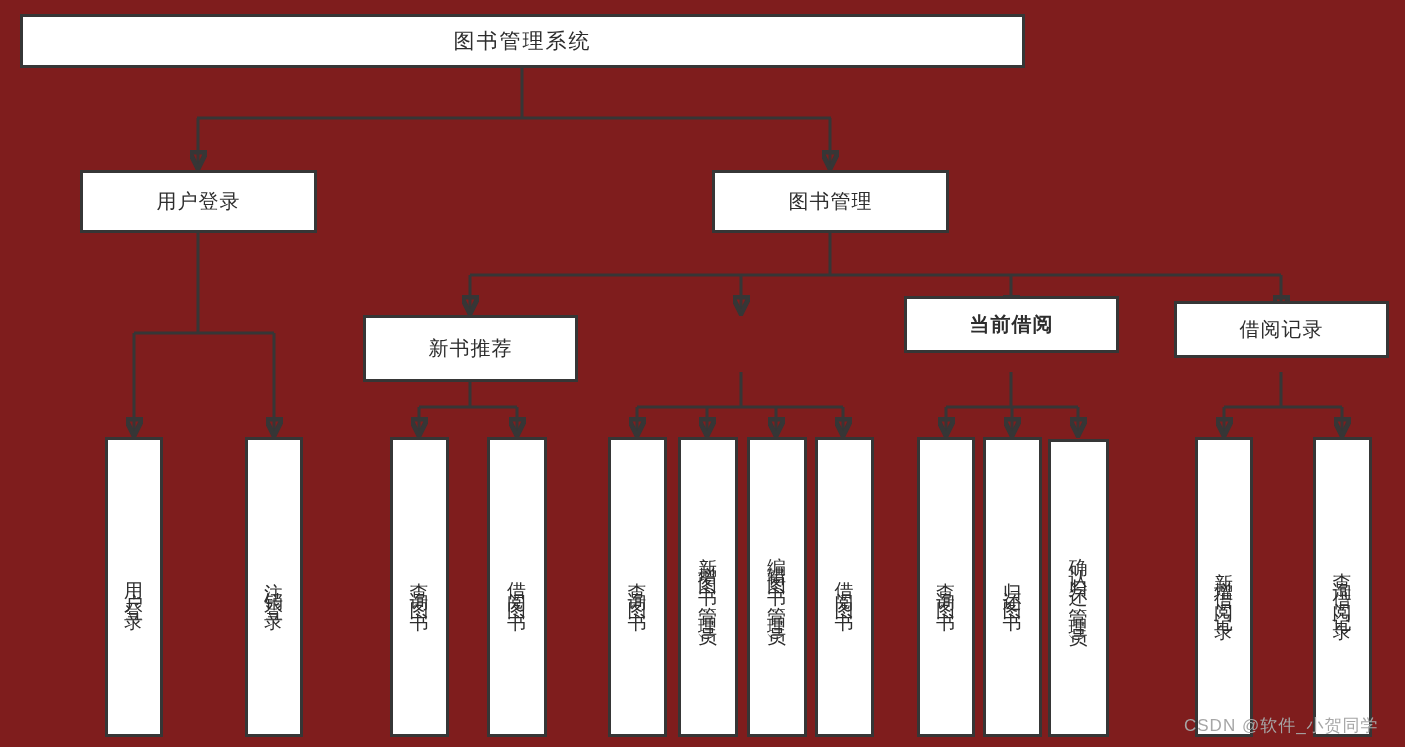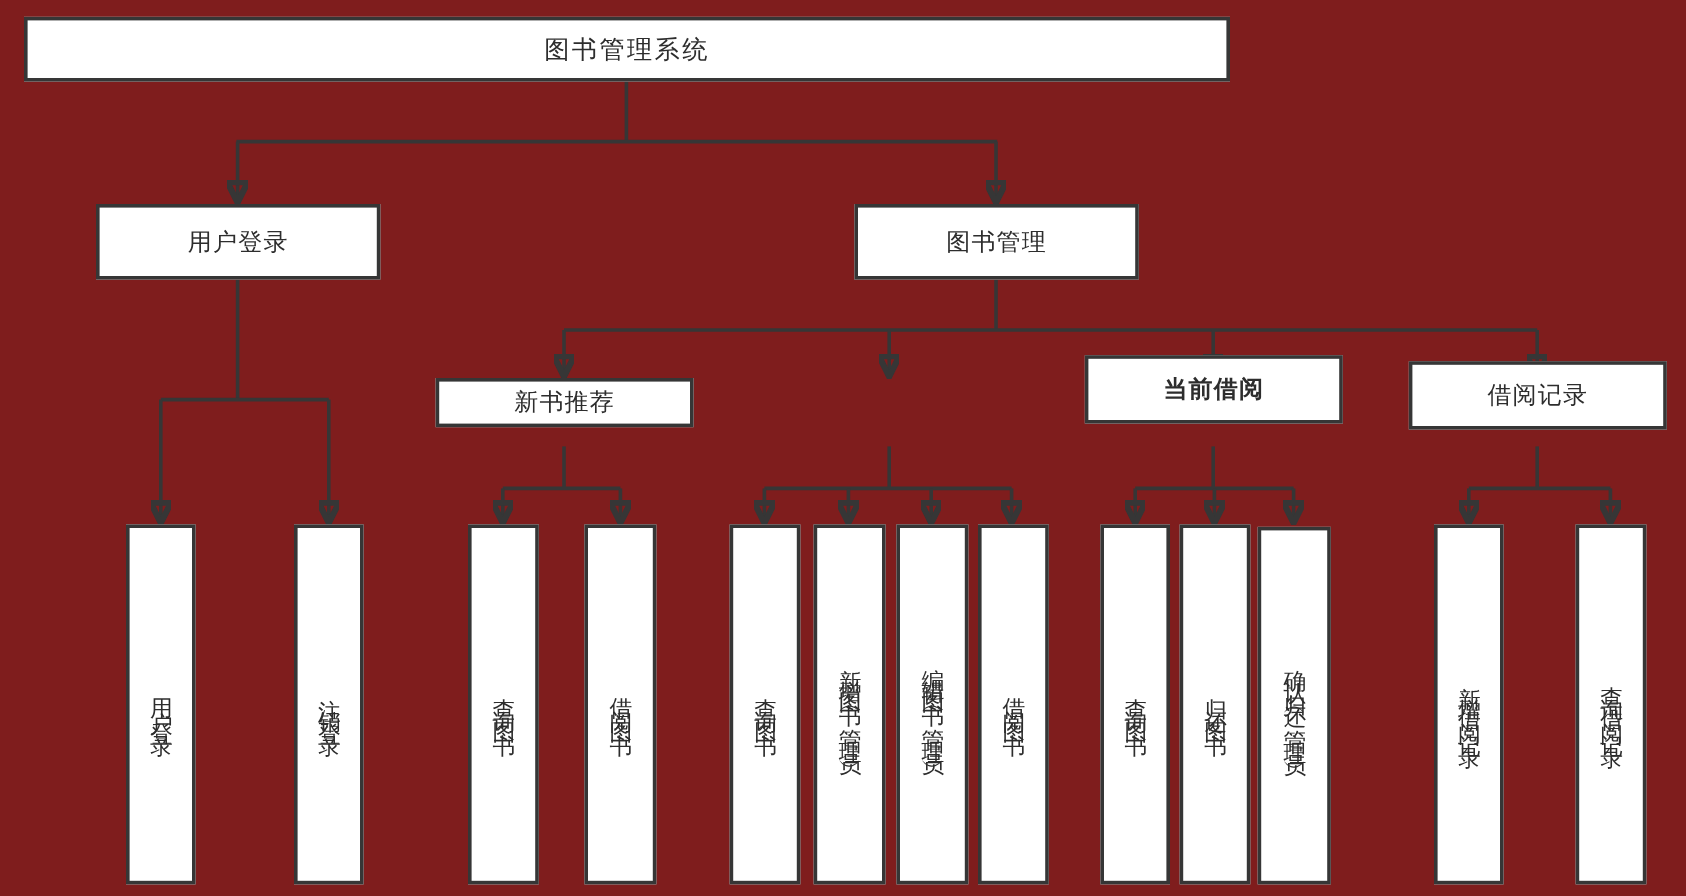--- a/index.html
+++ b/index.html
@@ -114,21 +114,21 @@
     <span>图书管理系统</span>
   </div>
 
   <div class="node node-branch" style="left:80px; top:170px; width:237px; height:63px;">
     <span>用户登录</span>
   </div>
   <div class="node node-branch" style="left:712px; top:170px; width:237px; height:63px;">
     <span>图书管理</span>
   </div>
 
-  <div class="node node-group" style="left:363px; top:315px; width:215px; height:41px;">
+  <div class="node node-group" style="left:363px; top:315px; width:215px; height:67px;">
     <span>新书推荐</span>
   </div>
   <div class="node node-group" style="left:904px; top:296px; width:215px; height:57px;font-weight:bold;">
     <span>当前借阅</span>
   </div>
   <div class="node node-group" style="left:1174px; top:301px; width:215px; height:57px;">
     <span>借阅记录</span>
   </div>
 
   <div class="node node-leaf" style="left:105px; top:437px; width:58px; height:300px;">
@@ -168,14 +168,15 @@
     <span>确认归还（管理员）</span>
   </div>
 
   <div class="node node-leaf" style="left:1195px; top:437px; width:58px; height:300px;">
     <span>新增借阅记录</span>
   </div>
   <div class="node node-leaf" style="left:1313px; top:437px; width:59px; height:300px;">
     <span>查询借阅记录</span>
   </div>
 
+  <div class="watermark">CSDN @软件_小贺同学</div>
 
 </div>
 
 </body></html>

